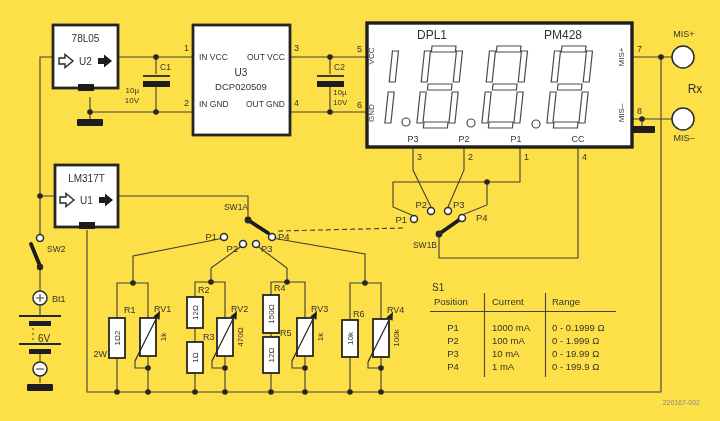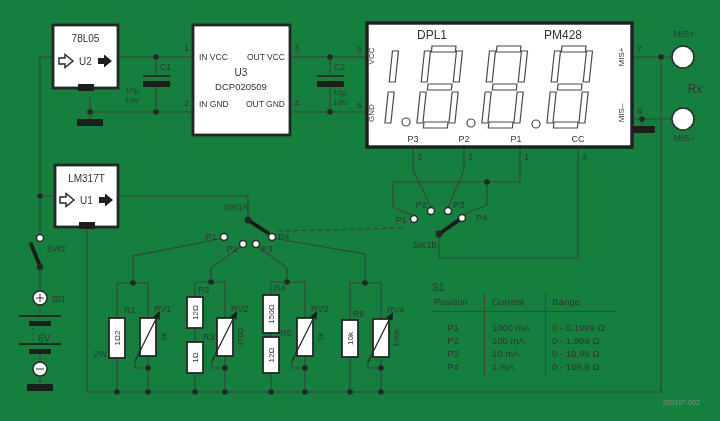--- a/index.html
+++ b/index.html
@@ -1,16 +1,16 @@
 <!DOCTYPE html>
 <html><head>
 <meta charset="utf-8">
 <style>
   html,body{margin:0;padding:0;background:#e8e8e8;}
-  #stage{width:720px;height:421px;background:#15803d;position:relative;overflow:hidden;}
+  #stage{width:720px;height:421px;background:#fde047;position:relative;overflow:hidden;}
   svg{display:block;}
   text{font-family:"Liberation Sans","DejaVu Sans",sans-serif;fill:#333;}
   .t8{font-size:8px;}
   .t85{font-size:8.5px;}
   .t9{font-size:9px;}
   .t95{font-size:9.5px;}
   .t10{font-size:10px;}
   .t12{font-size:12px;}
   .cap{font-size:7px;fill:#8a8a8a;}
   .wire{stroke:#3f3f3f;stroke-width:1.1;fill:none;}

